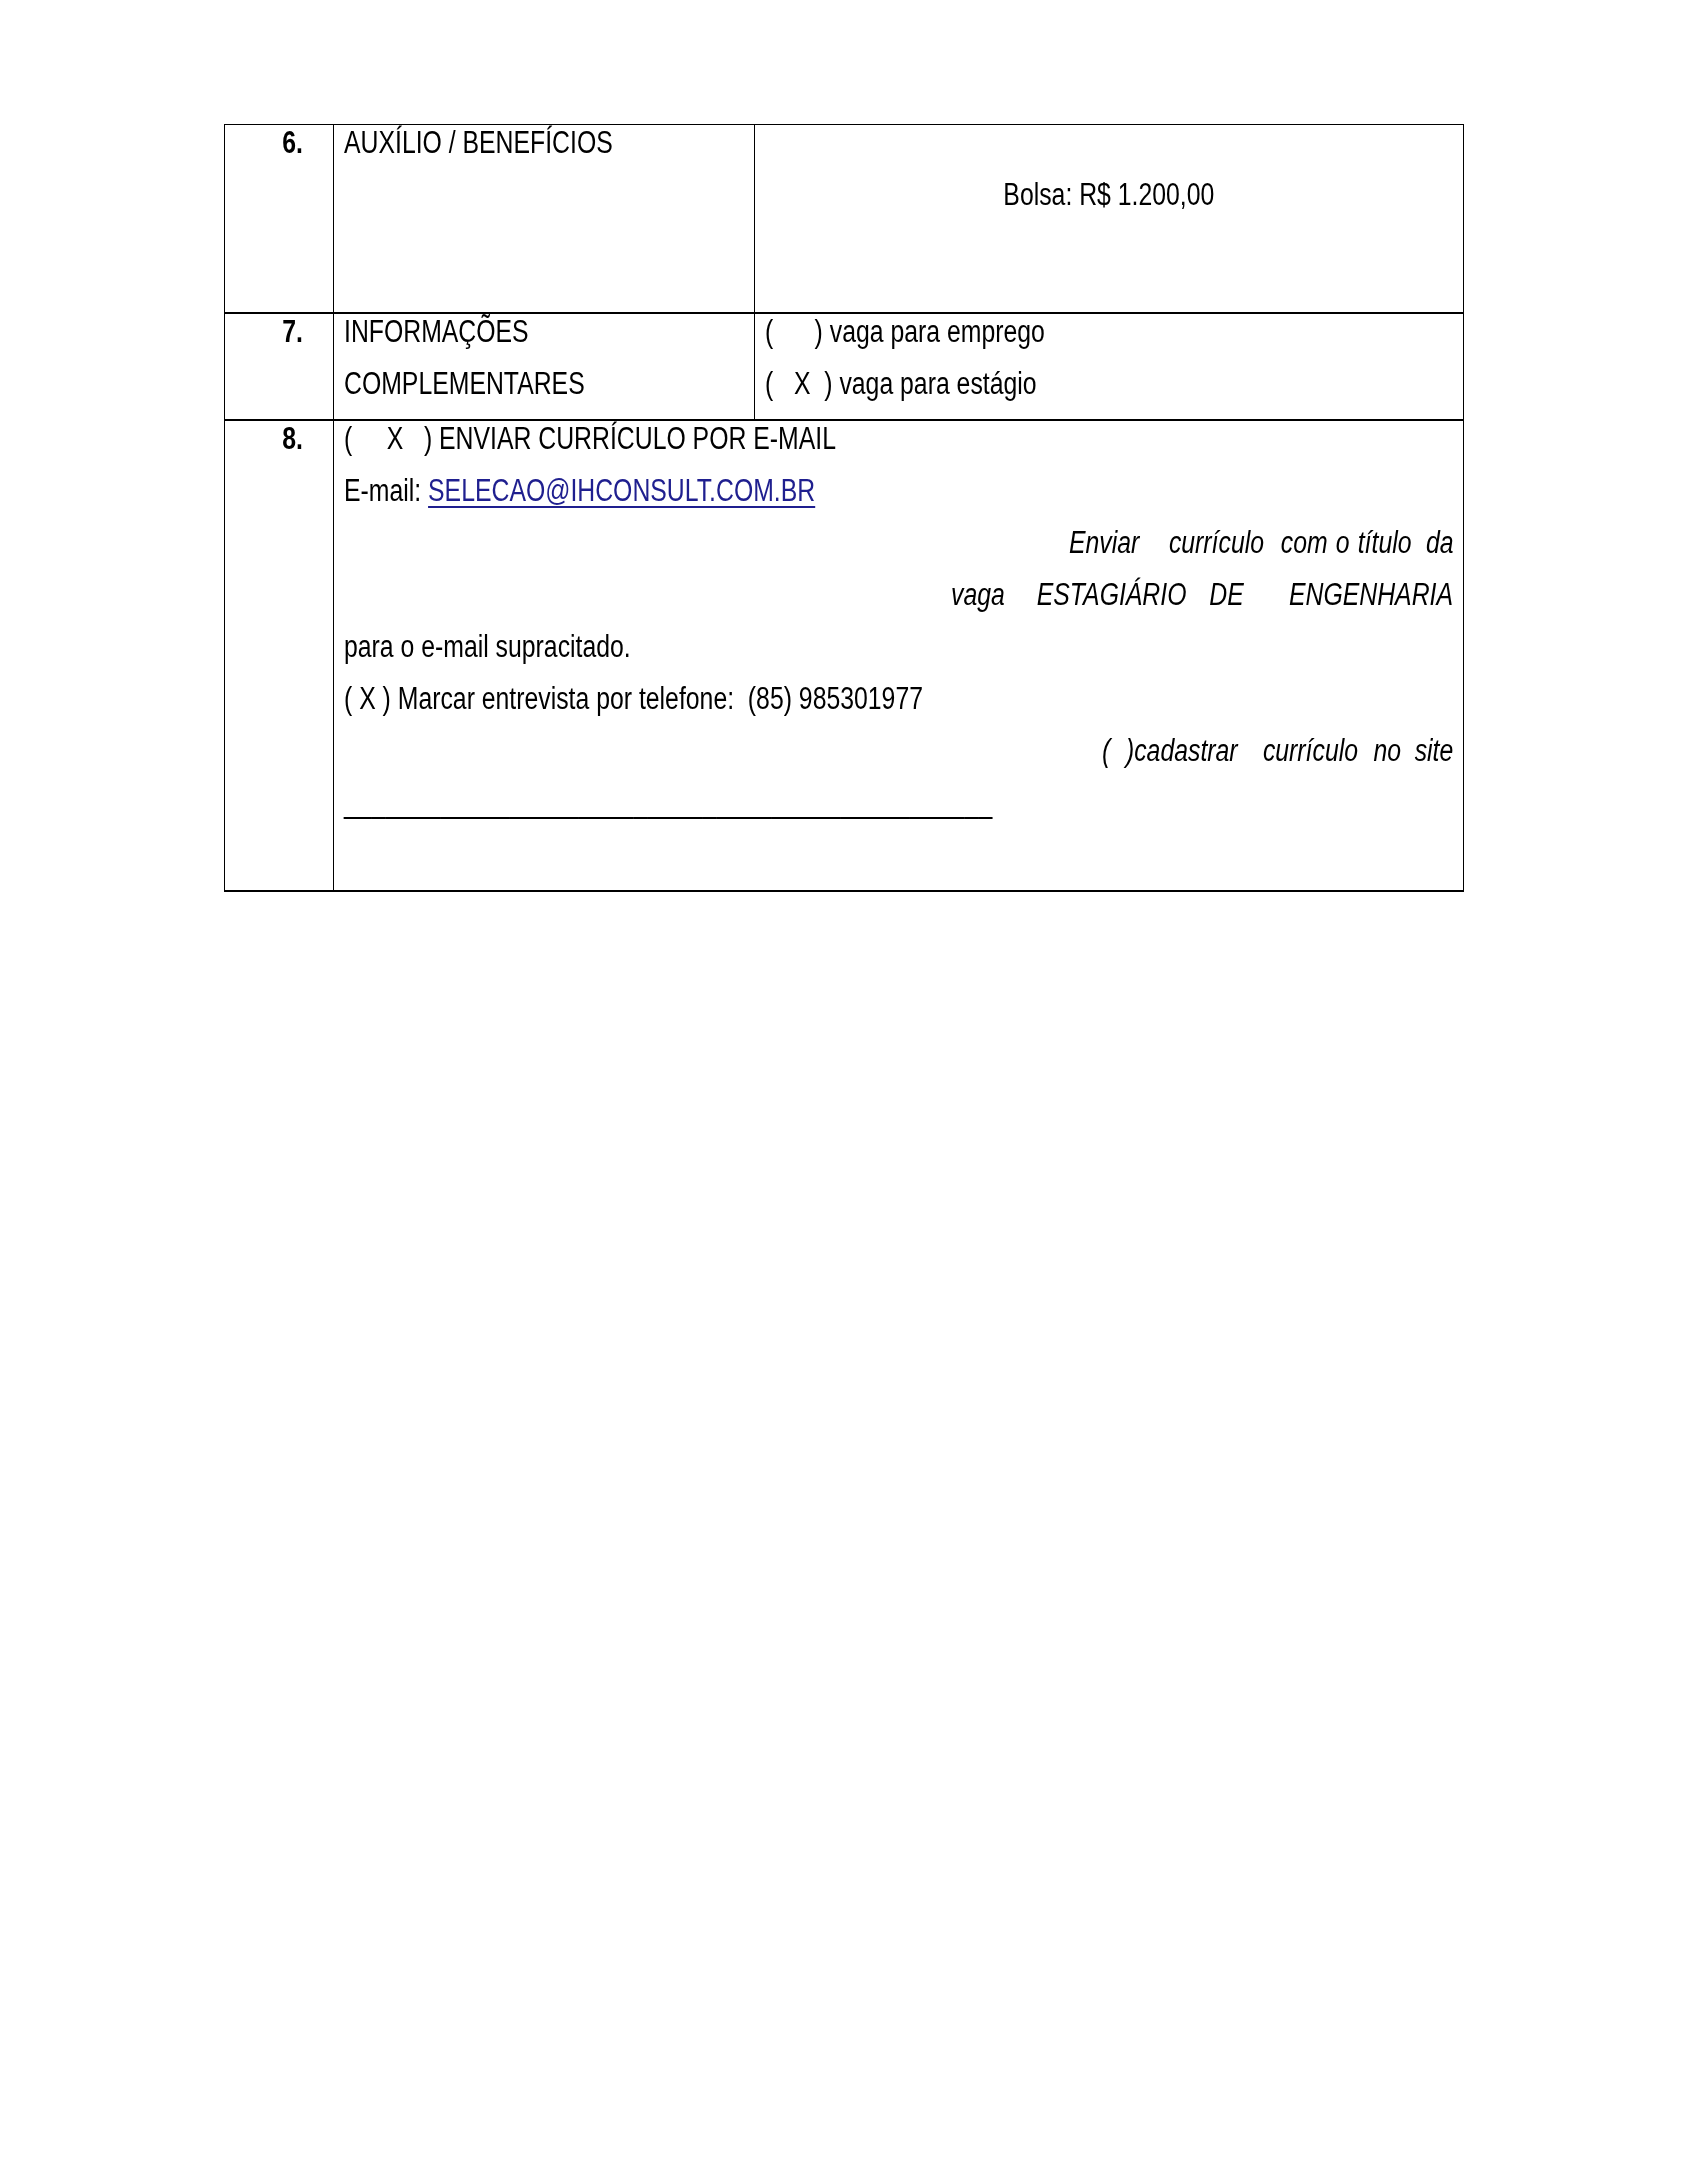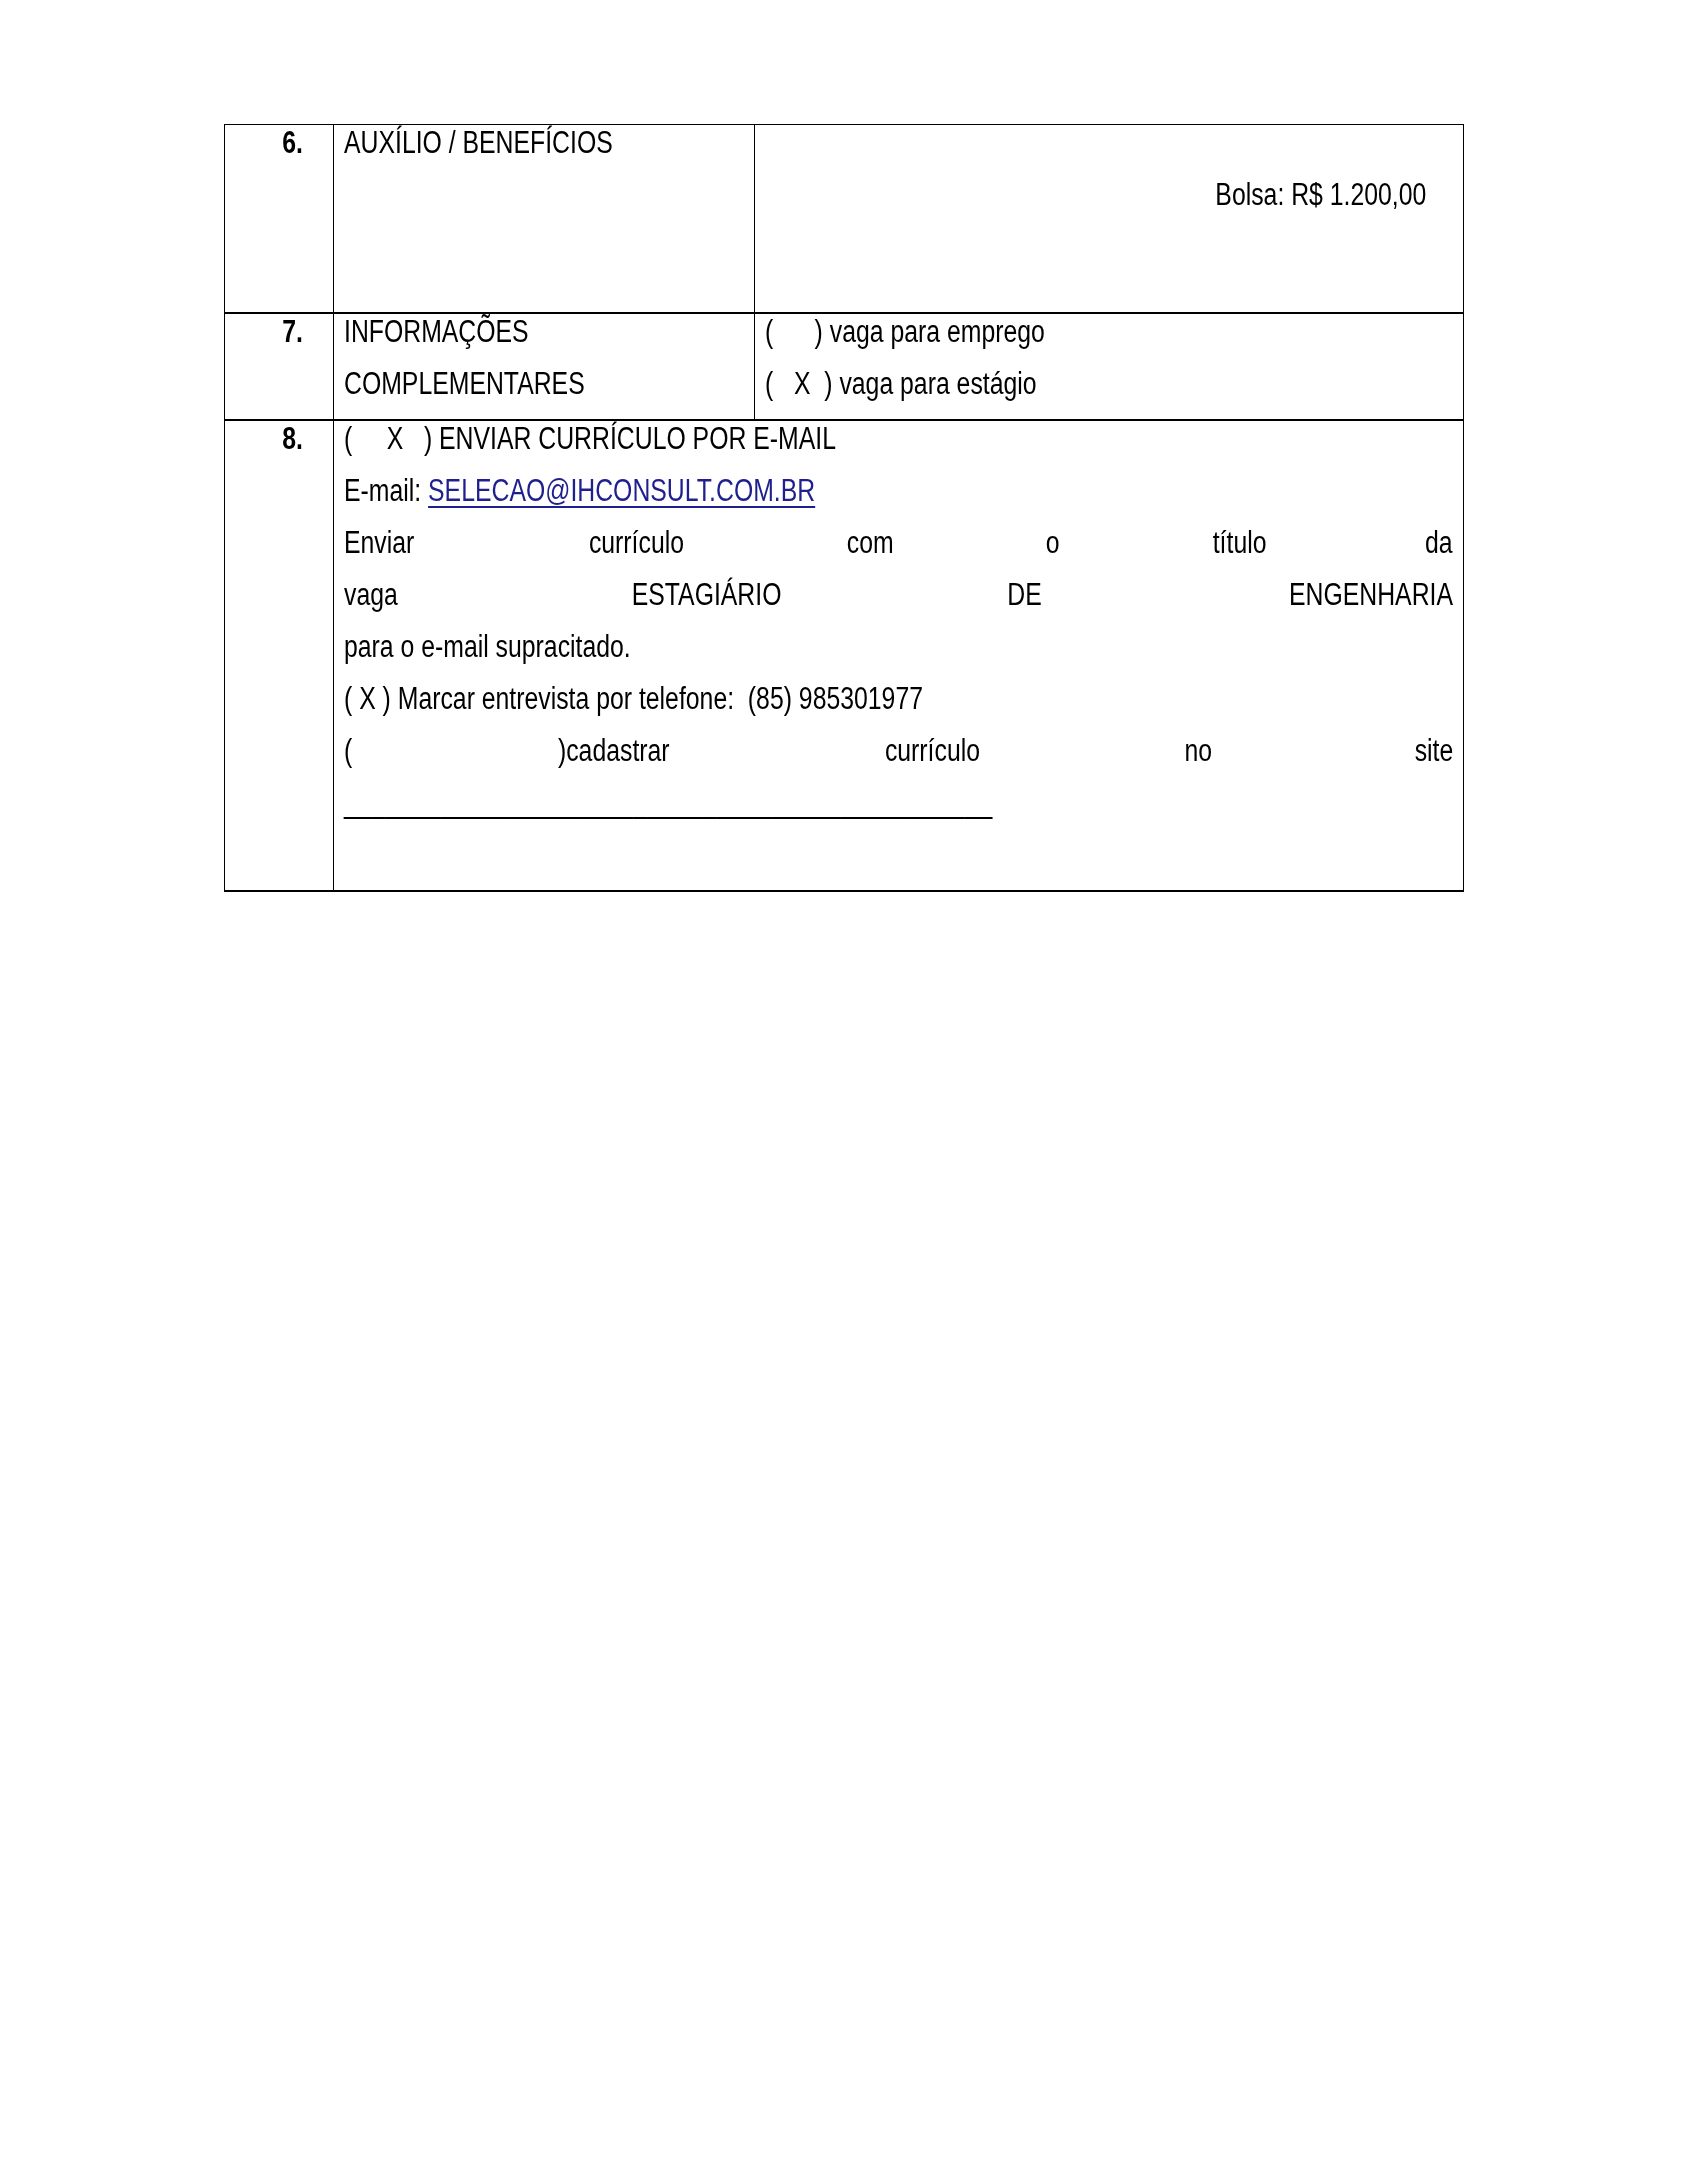--- a/index.html
+++ b/index.html
@@ -24,24 +24,24 @@
   .row { display:flex; border-bottom:2px solid #000; }
   .row:nth-child(1) { height:189px; }
   .row:nth-child(2) { height:107px; }
   .row:nth-child(3) { flex:1; border-bottom:none; }
   .cell { overflow:visible; }
   .c1 { width:109px; border-right:1.3px solid #000; text-align:right; padding-right:30px; }
   .c2 { width:421px; border-right:1.3px solid #000; padding-left:10px; }
   .c3 { flex:1; padding-left:10px; padding-right:10px; }
   .content { position:relative; top:-8px; }
   .line { line-height:52px; min-height:52px; white-space:pre; }
-  .jline { display:flex; justify-content:space-between; line-height:52px; min-height:52px; }
+  .jline { display:flex; justify-content:flex-end; line-height:52px; min-height:52px;font-style:italic; }
   .tx { display:inline-block; transform:scaleX(0.8); transform-origin:0 50%; white-space:pre; }
   .num { font-weight:700; transform-origin:100% 50%; }
-  .center-al .line { text-align:right; }
+  .center-al .line { text-align:center; }
   .center-al .tx { transform-origin:50% 50%; }
   .w { display:inline-block; transform:scaleX(0.8); transform-origin:50% 50%; white-space:pre; }
   .jline .w:first-child { transform-origin:0 50%; }
   .jline .w:last-child { transform-origin:100% 50%; }
   a.email-link {
     color:var(--link-color,#1f1f8f);
     text-decoration:underline;
     text-decoration-thickness:2px;
     text-underline-offset:5.3px;
   }

